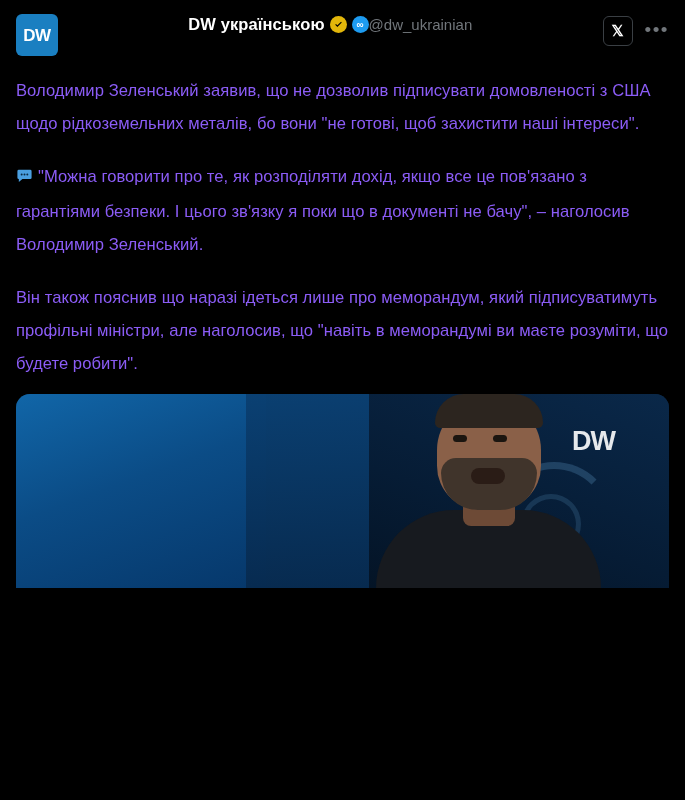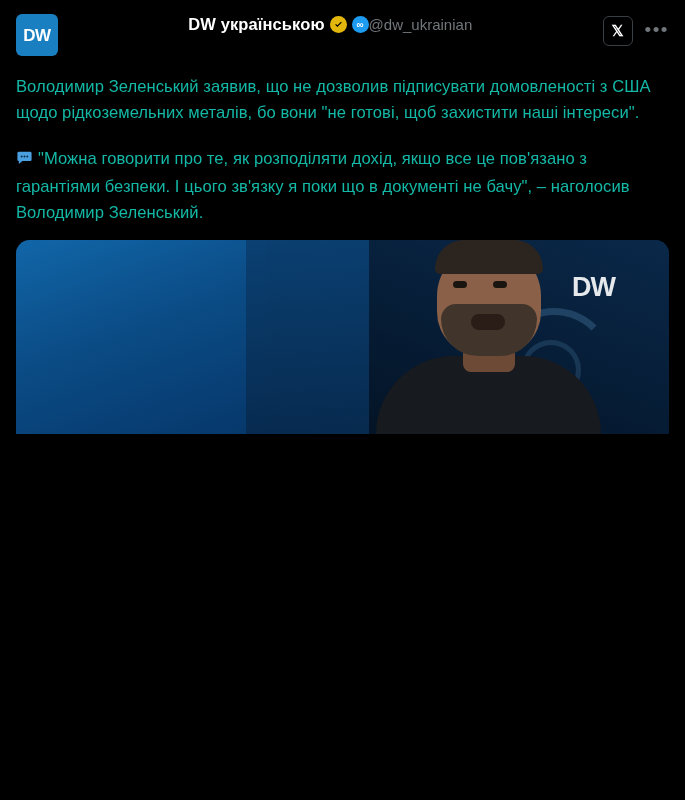--- a/index.html
+++ b/index.html
@@ -120,22 +120,22 @@
     cursor: pointer;
     line-height: 1;
     padding-bottom: 4px;
   }
   
   .body {
     margin-top: 18px;
   }
   .para {
     font-size: 16.6px;
-    line-height: 26px;
-    color: #14b8a6;
+    line-height: 33px;
+    color: #8b5cf6;
     margin: 0 0 20px 0;
     letter-spacing: 0.05px;
   }
   .para:last-of-type { margin-bottom: 14px; }
   .quote-icon {
     display: inline-block;
     vertical-align: -2px;
     margin-right: 5px;
   }
   
@@ -289,20 +289,21 @@
     <p class="para">
       <span class="quote-icon">
         <svg width="17" height="17" viewBox="0 0 24 24" aria-hidden="true">
           <path fill="#4a9fe0" d="M4 4h16a2 2 0 0 1 2 2v9a2 2 0 0 1-2 2H9l-5 4v-4H4a2 2 0 0 1-2-2V6a2 2 0 0 1 2-2z"></path>
           <circle cx="8" cy="10.5" r="1.4" fill="#0b2a44"></circle>
           <circle cx="12" cy="10.5" r="1.4" fill="#0b2a44"></circle>
           <circle cx="16" cy="10.5" r="1.4" fill="#0b2a44"></circle>
         </svg>
       </span><span>"Можна говорити про те, як розподіляти дохід, якщо все це пов'язано з гарантіями безпеки. І цього зв'язку я поки що в документі не бачу", – наголосив Володимир Зеленський.</span>
     </p>
+    <p class="para">Він також пояснив що наразі ідеться лише про меморандум, який підписуватимуть профільні міністри, але наголосив, що "навіть в меморандумі ви маєте розуміти, що будете робити".</p>
   </div>
 
   <div class="media">
     <div class="bg-panel-a"></div>
     <div class="bg-panel-b"></div>
     <div class="bg-dark"></div>
     <div class="ring"></div>
     <div class="ring2"></div>
     <div class="dw-watermark">DW</div>
     <div class="person">

